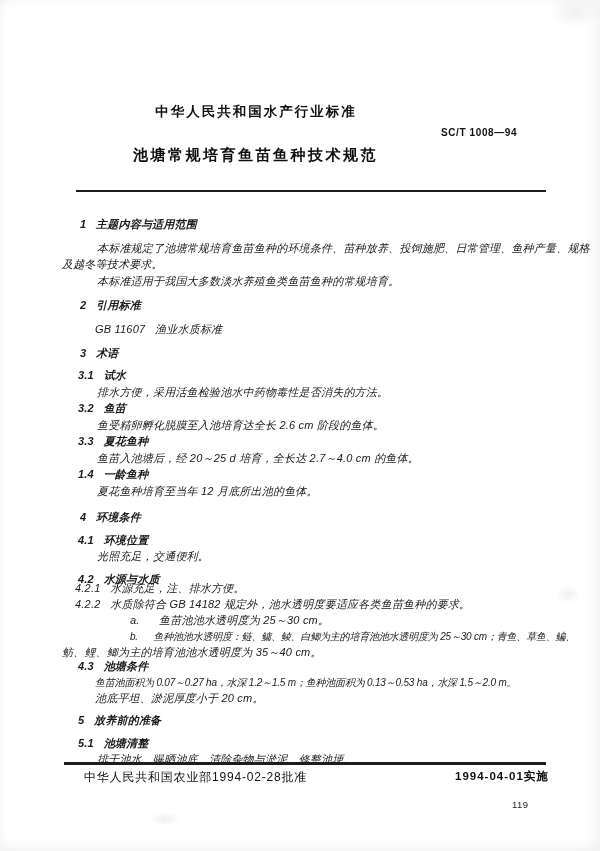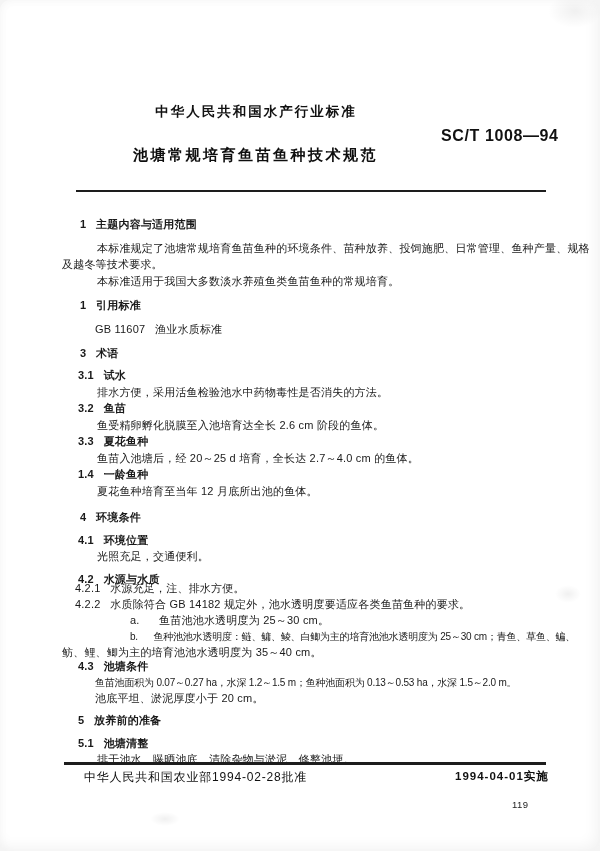--- a/index.html
+++ b/index.html
@@ -17,32 +17,33 @@
     color:#171717;
     border-radius:10px;
   }
   .ln{
     position:absolute;
     white-space:pre;
     font-size:11px;
     line-height:13px;
     letter-spacing:0.2px;
     color:#1a1a1a;
+    font-style:italic;
   }
   .b{font-weight:bold;}
   .fit{font-size:10px;letter-spacing:-0.2px;}
   .hdr-org{
     position:absolute;top:103px;left:0;width:512px;
     text-align:center;
     font-size:13.5px;font-weight:bold;letter-spacing:2px;
     color:#111;white-space:pre;
   }
   .hdr-code{
     position:absolute;top:127px;left:441px;
-    font-size:16px;font-weight:bold;letter-spacing:0.6px;
+    font-size:10px;font-weight:bold;letter-spacing:0.6px;
     color:#111;white-space:pre;
   }
   .doc-title{
     position:absolute;top:146px;left:133px;
     font-size:15px;font-weight:bold;letter-spacing:2.5px;
     color:#0e0e0e;white-space:pre;
   }
   .rule{
     position:absolute;height:2px;background:#1d1d1d;
   }
@@ -83,21 +84,21 @@
   <div class="hdr-code">SC/T 1008—94</div>
   <div class="doc-title">池塘常规培育鱼苗鱼种技术规范</div>
 
   <div class="rule rule-top"></div>
 
   <div class="ln b" style="top:218px;left:80px">1   主题内容与适用范围</div>
   <div class="ln" style="top:242px;left:97px">本标准规定了池塘常规培育鱼苗鱼种的环境条件、苗种放养、投饲施肥、日常管理、鱼种产量、规格</div>
   <div class="ln" style="top:258px;left:62px">及越冬等技术要求。</div>
   <div class="ln" style="top:275px;left:97px">本标准适用于我国大多数淡水养殖鱼类鱼苗鱼种的常规培育。</div>
 
-  <div class="ln b" style="top:299px;left:80px">1   引用标准</div>
+  <div class="ln b" style="top:299px;left:80px">2   引用标准</div>
   <div class="ln" style="top:323px;left:95px">GB 11607   渔业水质标准</div>
 
   <div class="ln b" style="top:347px;left:80px">3   术语</div>
   <div class="ln b" style="top:369px;left:78px">3.1   试水</div>
   <div class="ln" style="top:386px;left:97px">排水方便，采用活鱼检验池水中药物毒性是否消失的方法。</div>
   <div class="ln b" style="top:402px;left:78px">3.2   鱼苗</div>
   <div class="ln" style="top:419px;left:97px">鱼受精卵孵化脱膜至入池培育达全长 2.6 cm 阶段的鱼体。</div>
   <div class="ln b" style="top:435px;left:78px">3.3   夏花鱼种</div>
   <div class="ln" style="top:452px;left:97px">鱼苗入池塘后，经 20～25 d 培育，全长达 2.7～4.0 cm 的鱼体。</div>
   <div class="ln b" style="top:468px;left:78px">1.4   一龄鱼种</div>

